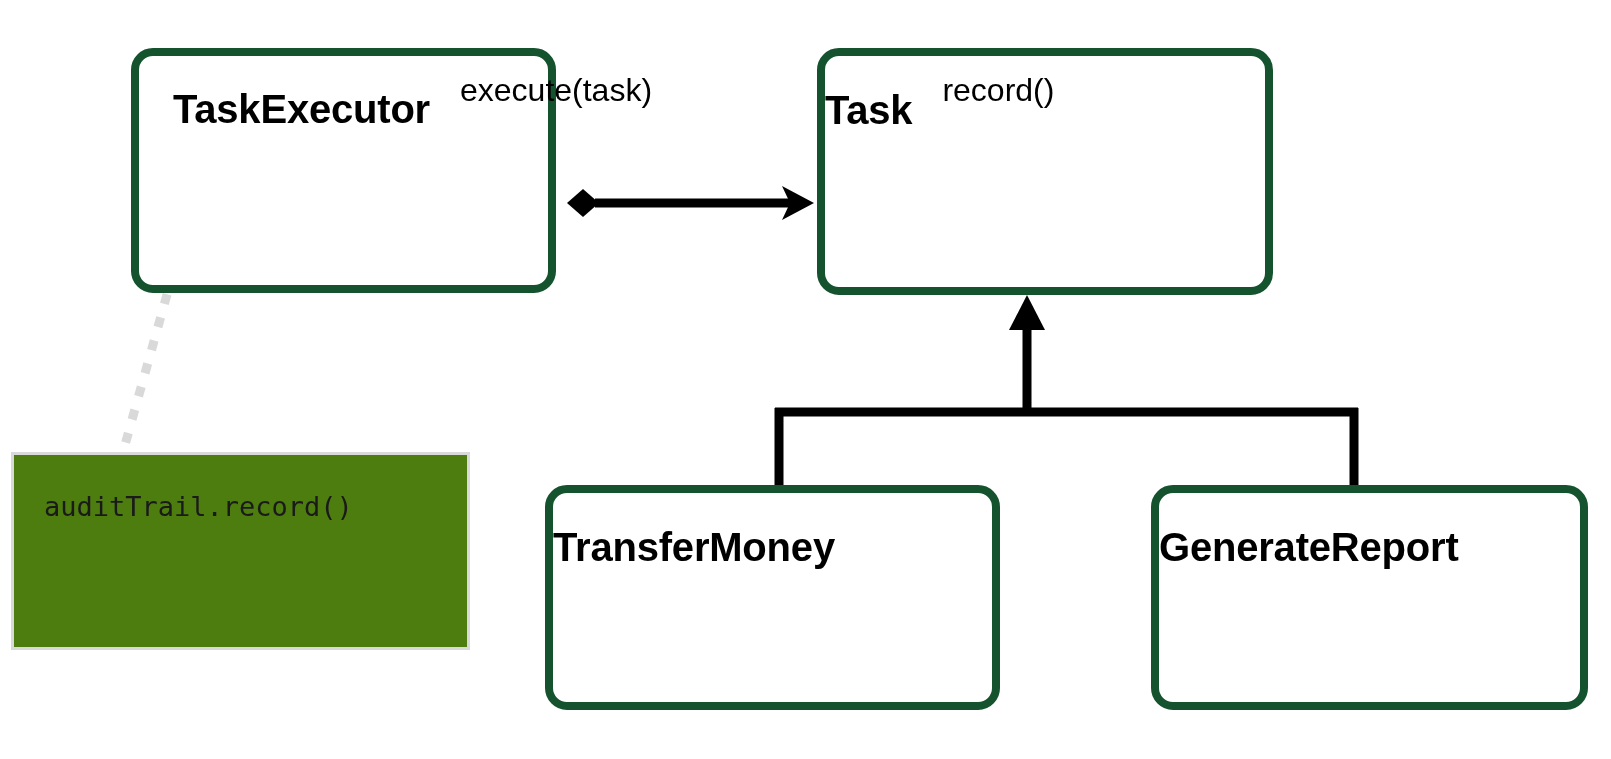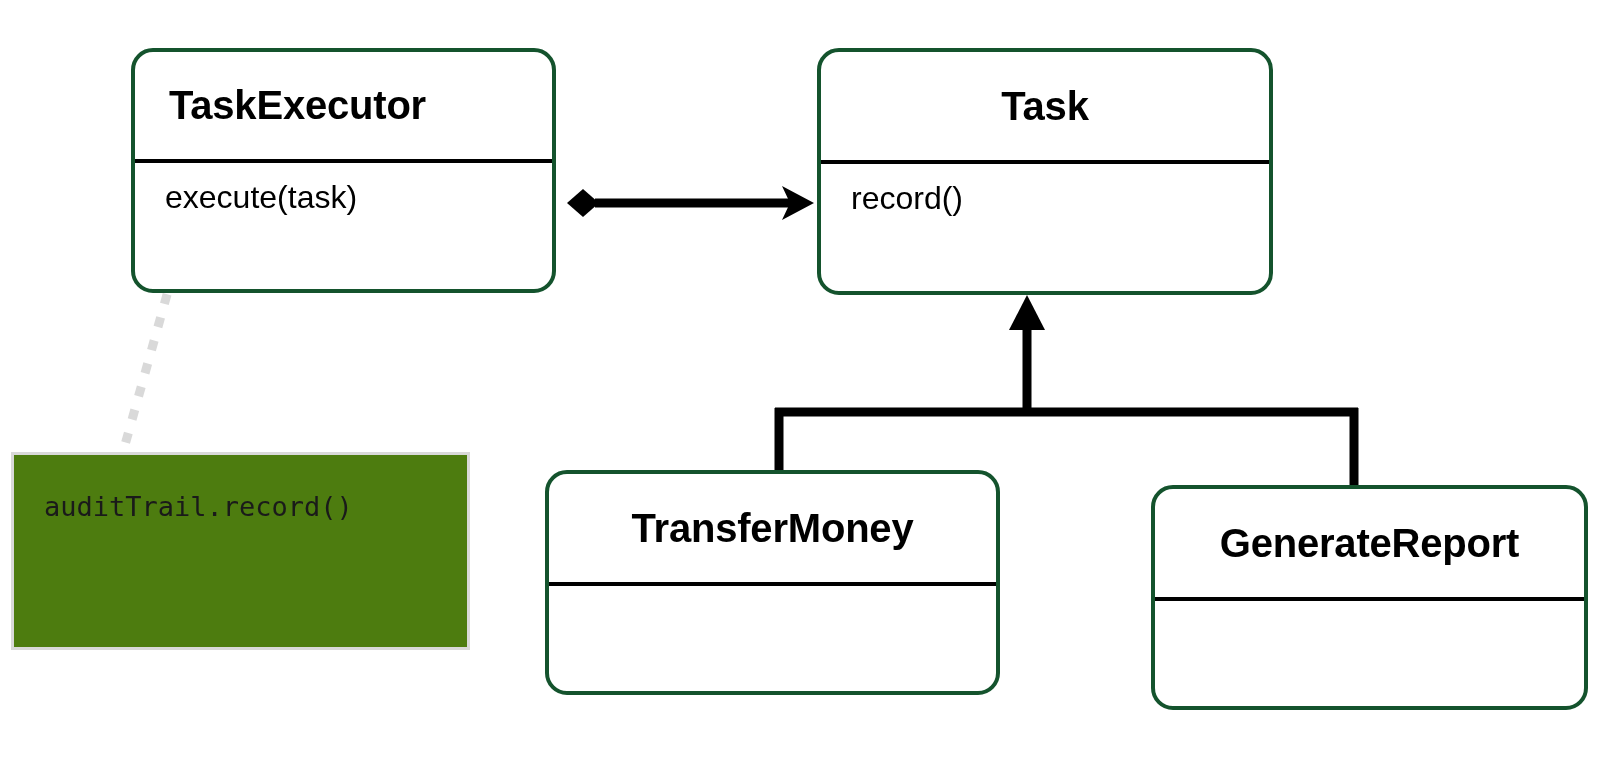--- a/index.html
+++ b/index.html
@@ -23,24 +23,24 @@
     top: 0;
     width: 1611px;
     height: 759px;
   }
 
   
   .uml-class {
     position: absolute;
     box-sizing: border-box;
     background: #ffffff;
-    border: 4px solid #14532d;
+    border: 8px solid #14532d;
     border-radius: 22px;
     display: flex;
-    flex-direction: column;
+    flex-direction: row;
     z-index: 2;
   }
   .uml-name {
     box-sizing: border-box;
     display: flex;
     align-items: center;
     justify-content: center;
     font-size: 40px;
     font-weight: 700;
     color: #000000;
@@ -129,21 +129,21 @@
   </div>
 
   <div class="uml-class" style="left:817px; top:48px; width:456px; height:247px;">
     <div class="uml-name" style="height:108px;">Task</div>
     <div class="uml-divider"></div>
     <div class="uml-members">
       <div class="uml-member">record()</div>
     </div>
   </div>
 
-  <div class="uml-class" style="left:545px; top:470px; width:455px; height:225px;">
+  <div class="uml-class" style="left:545px; top:485px; width:455px; height:225px;">
     <div class="uml-name" style="height:108px;">TransferMoney</div>
     <div class="uml-divider"></div>
     <div class="uml-members empty"></div>
   </div>
 
   <div class="uml-class" style="left:1135px; top:485px; width:437px; height:225px;margin-left:16px;">
     <div class="uml-name" style="height:108px;">GenerateReport</div>
     <div class="uml-divider"></div>
     <div class="uml-members empty"></div>
   </div>

